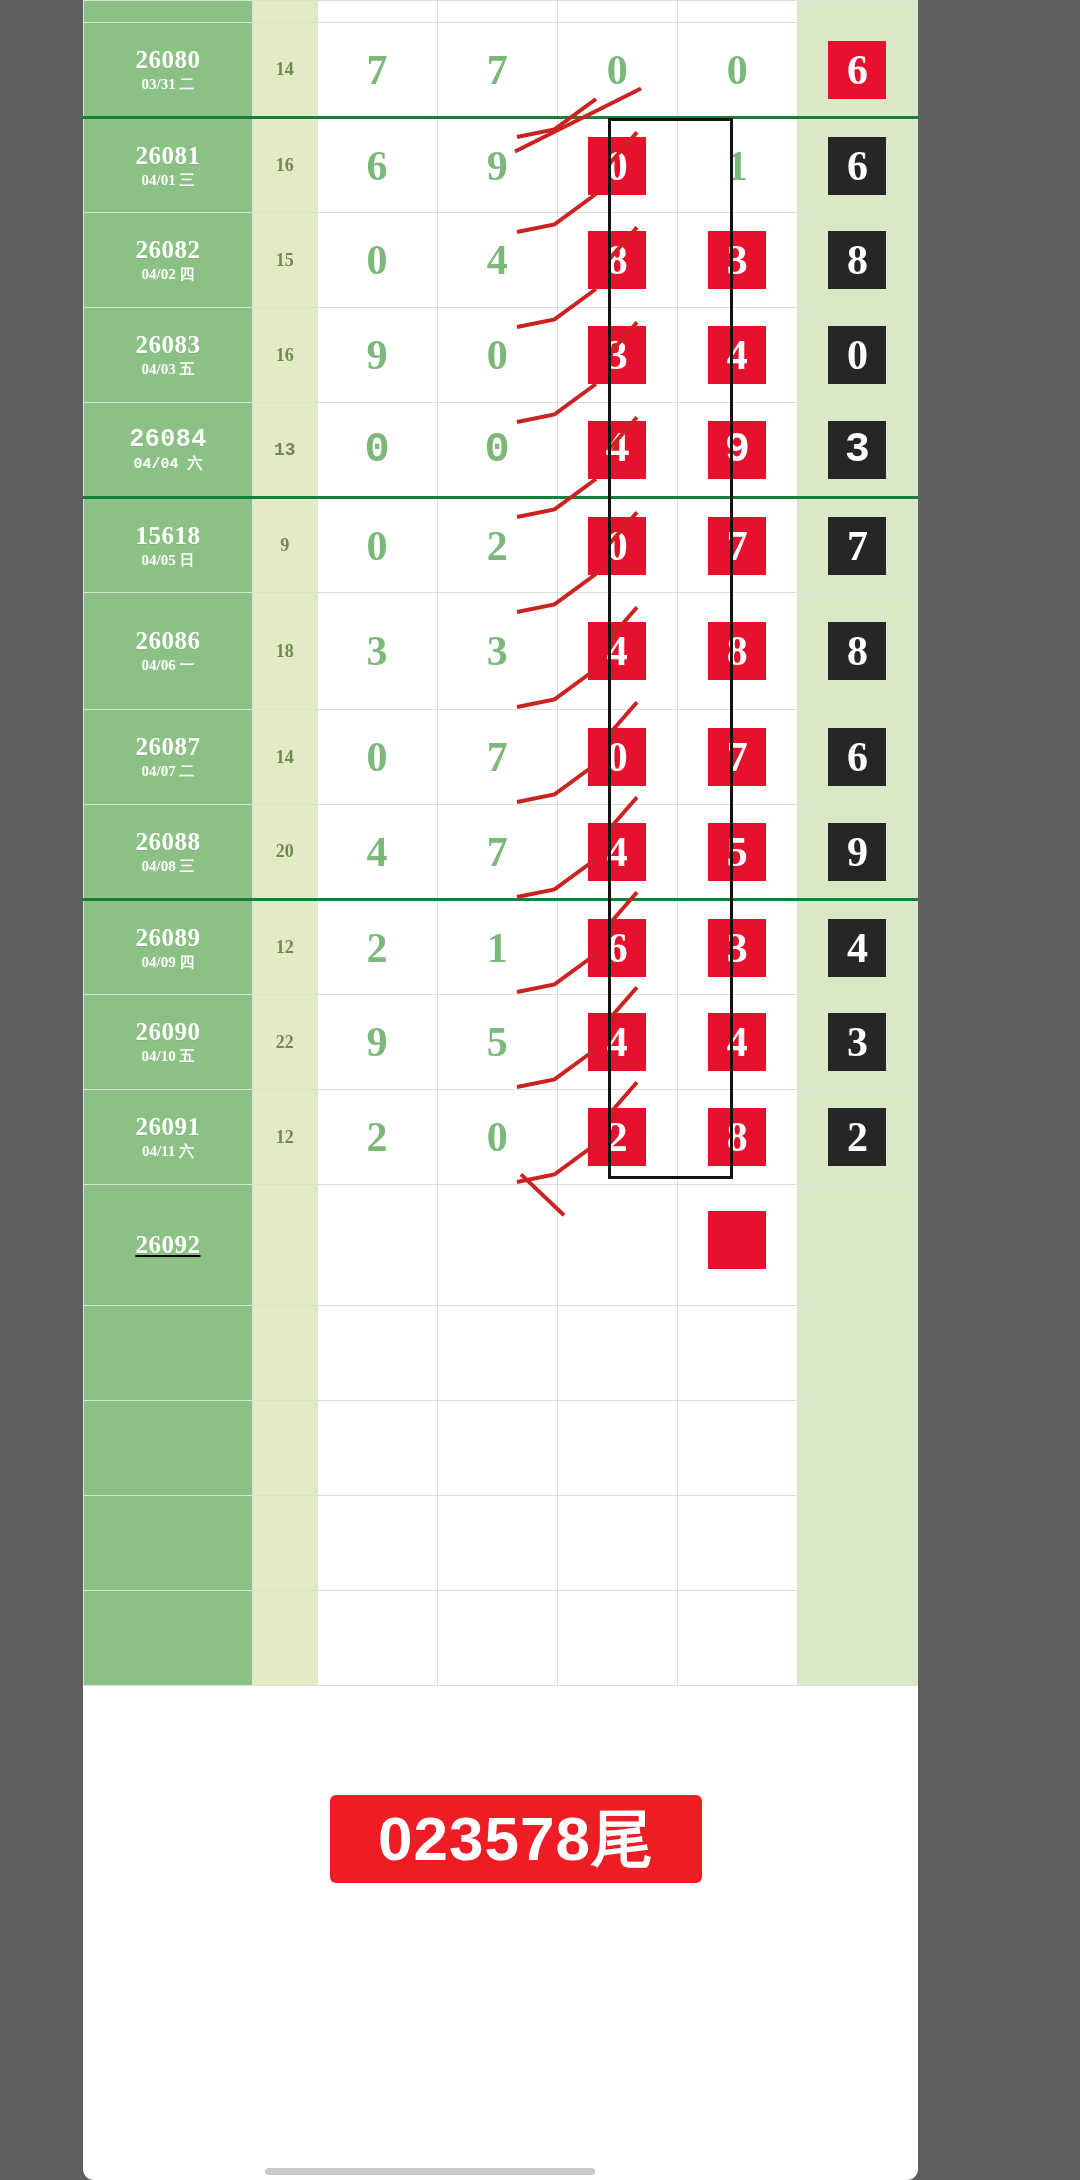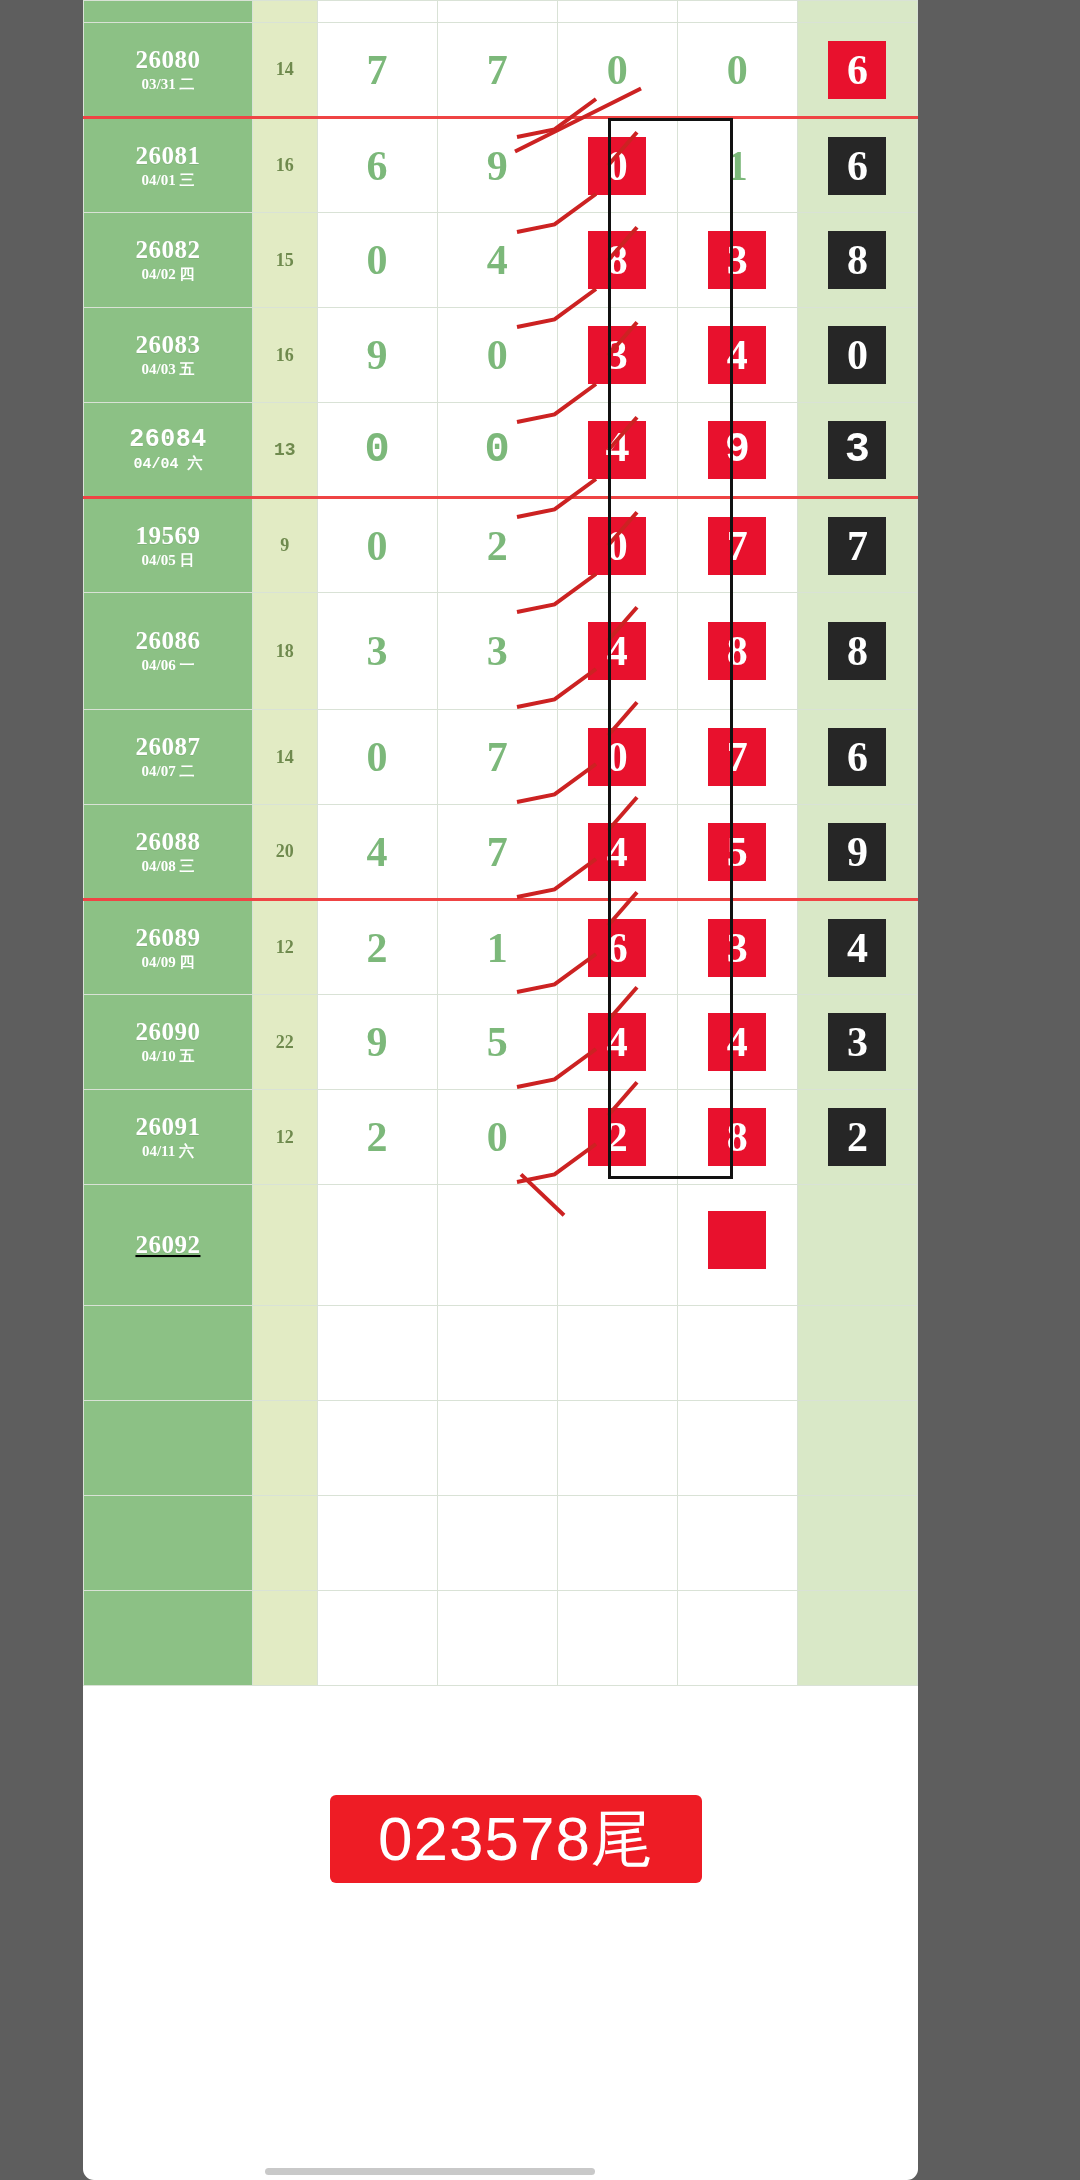--- a/index.html
+++ b/index.html
@@ -68,21 +68,21 @@
   td.digit{
     background:#ffffff;
     color:#7cb87a;
     font-weight:bold;
     font-size:42px;
   }
   td.tail{
     background:#d9e8c7;
   }
   
-  tr.sep td{border-top:3px solid #ef4444;}
+  tr.sep td{border-top:3px solid #15803d;}
 
   .chip{
     display:inline-block;
     width:58px;height:58px;
     line-height:58px;
     font-size:42px;
     font-weight:bold;
     color:#ffffff;
     text-align:center;
   }
@@ -91,21 +91,21 @@
   .chip.blank{background:#e8112d;}
   #banner{
     position:absolute;
     left:330px; top:1795px;
     width:372px; height:88px;
     background:#ee1c25;
     border-radius:6px;
     color:#ffffff;
     font-family:"Liberation Sans", sans-serif;
     font-size:62px;
-    font-weight:normal;
+    font-weight:bold;
     letter-spacing:1px;
     display:flex;
     align-items:center;
     justify-content:center;
     z-index:6;
     white-space:nowrap;
   }
   
   #bracket{
     position:absolute;
@@ -215,21 +215,21 @@
             </td>
             <td class="sum">13</td>
             <td class="digit">0</td>
             <td class="digit">0</td>
             <td class="digit"><span class="chip red">4</span></td>
             <td class="digit"><span class="chip red">9</span></td>
             <td class="tail"><span class="chip black">3</span></td>
           </tr>
           <tr class="sep" style="height: 95px;">
             <td class="period">
-              <span class="pnum">19569</span>
+              <span class="pnum">15618</span>
               <span class="pdate">04/05 日</span>
             </td>
             <td class="sum">9</td>
             <td class="digit">0</td>
             <td class="digit">2</td>
             <td class="digit"><span class="chip red">0</span></td>
             <td class="digit"><span class="chip red">7</span></td>
             <td class="tail"><span class="chip black">7</span></td>
           </tr>
           <tr style="height: 117px;">

